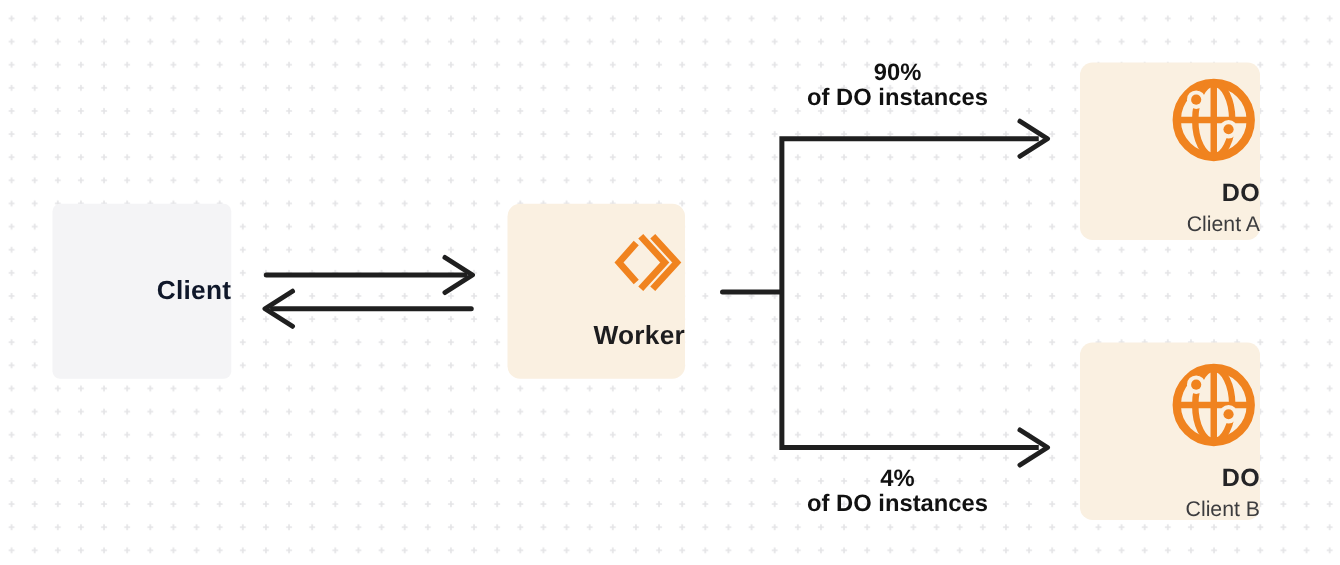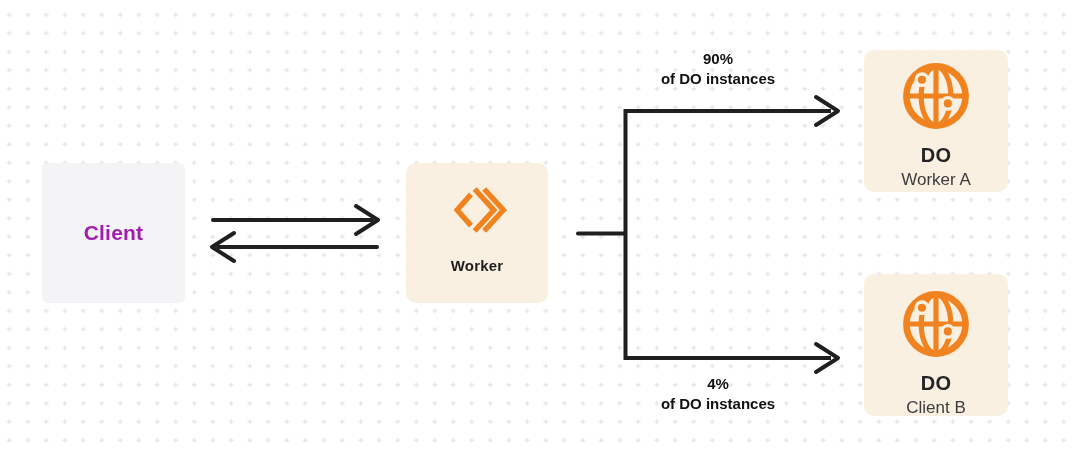--- a/index.html
+++ b/index.html
@@ -14,51 +14,51 @@
   .layer { position: absolute; left: 0; top: 0; width: 1072px; height: 452px; }
   .wires path { stroke: #1f1f1f; stroke-width: 4; fill: none; stroke-linecap: round; }
   .wires path.head { stroke-linejoin: round; }
   .wires path.trunk { stroke-linejoin: miter; stroke-linecap: butt; }
 
   .node {
     position: absolute;
     box-sizing: border-box;
     display: flex;
     flex-direction: column;
-    align-items: center;
+    align-items: flex-end;
   }
   .node-client {
     left: 42px; top: 163px; width: 143px; height: 140px;
     background: #f4f4f6; border-radius: 6px;
     justify-content: center;
   }
   .node-client .node-label {
-    font-size: 21px; font-weight: 700; color: #a21caf; letter-spacing: 0.2px;
+    font-size: 21px; font-weight: 700; color: #0f172a; letter-spacing: 0.2px;
   }
   .node-cream { background: #faf0e1; border-radius: 10px; }
   .node-worker {
     left: 406px; top: 163px; width: 142px; height: 140px;
     padding-top: 17px;
   }
   .node-worker .node-label {
-    margin-top: 17px; font-size: 15px; font-weight: 700; color: #1d1d1f; letter-spacing: 0.2px;
+    margin-top: 17px; font-size: 21px; font-weight: 700; color: #1d1d1f; letter-spacing: 0.2px;
   }
   .node-do-a { left: 864px; top: 50px;  width: 144px; height: 142px; padding-top: 9px; }
   .node-do-b { left: 864px; top: 274px; width: 144px; height: 142px; padding-top: 13px; }
   .do-title {
     margin-top: 11px; font-size: 20px; font-weight: 700; color: #242426; letter-spacing: 0.3px;
   }
   .do-subtitle {
     margin-top: 3px; font-size: 17px; font-weight: 400; color: #3c3c3e;
   }
   .branch-label {
     position: absolute;
     width: 180px;
     text-align: center;
-    font-size: 15px;
+    font-size: 19px;
     font-weight: 700;
     color: #111111;
     line-height: 20px;
   }
   .branch-label-top { left: 628px; top: 49px; }
   .branch-label-bottom { left: 628px; top: 374px; }
   .icon-block { flex: 0 0 auto; }
 </style>
 </head>
 <body>
@@ -121,21 +121,21 @@
         <path d="M11 50 H89" stroke-width="7"></path>
         <path d="M50 11 V89" stroke-width="7"></path>
         <ellipse cx="50" cy="50" rx="20" ry="39.5" stroke-width="7"></ellipse>
       </g>
       <circle cx="31" cy="28" r="10" fill="#faf0e1"></circle>
       <circle cx="31" cy="28" r="5.5" fill="#f0831f"></circle>
       <circle cx="66" cy="60" r="10" fill="#faf0e1"></circle>
       <circle cx="66" cy="60" r="5.5" fill="#f0831f"></circle>
     </svg>
     <div class="do-title">DO</div>
-    <div class="do-subtitle">Worker A</div>
+    <div class="do-subtitle">Client A</div>
   </div>
 
   <div class="node node-cream node-do-b">
     <svg class="icon-block" width="74" height="74" viewBox="0 0 100 100" aria-hidden="true">
       <g stroke="#f0831f" fill="none">
         <circle cx="50" cy="50" r="40" stroke-width="9"></circle>
         <path d="M11 50 H89" stroke-width="7"></path>
         <path d="M50 11 V89" stroke-width="7"></path>
         <ellipse cx="50" cy="50" rx="20" ry="39.5" stroke-width="7"></ellipse>
       </g>

